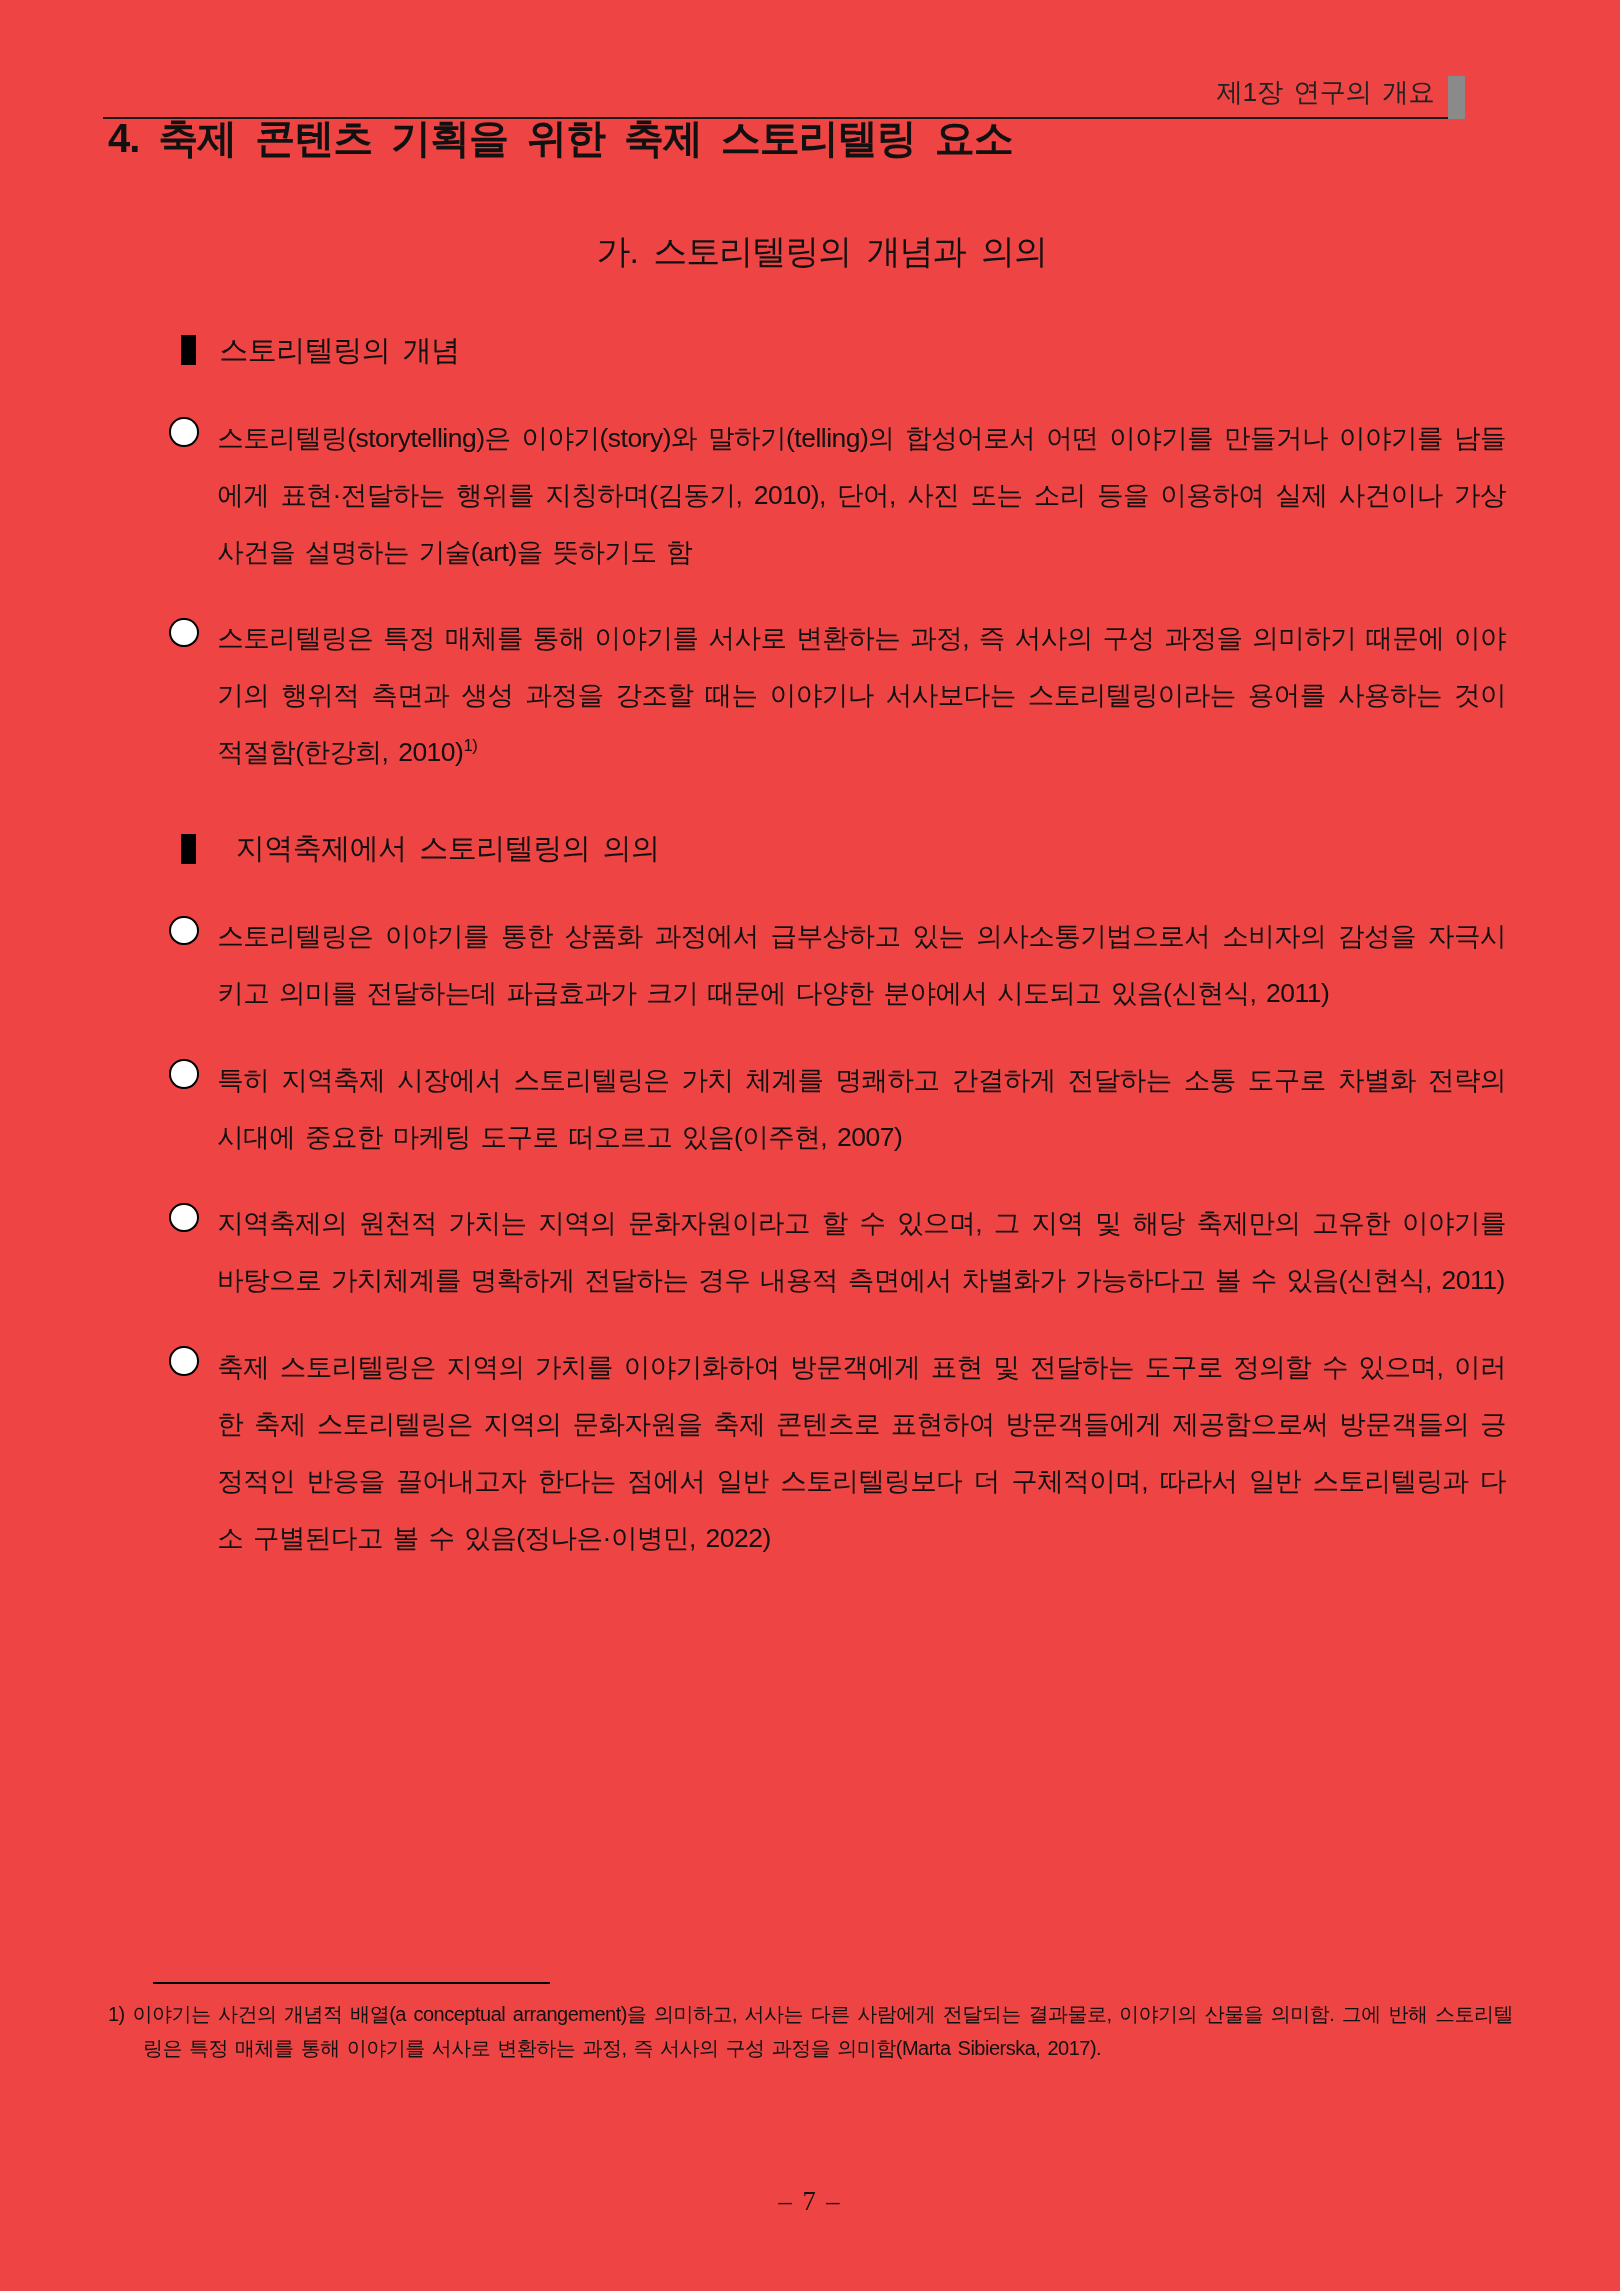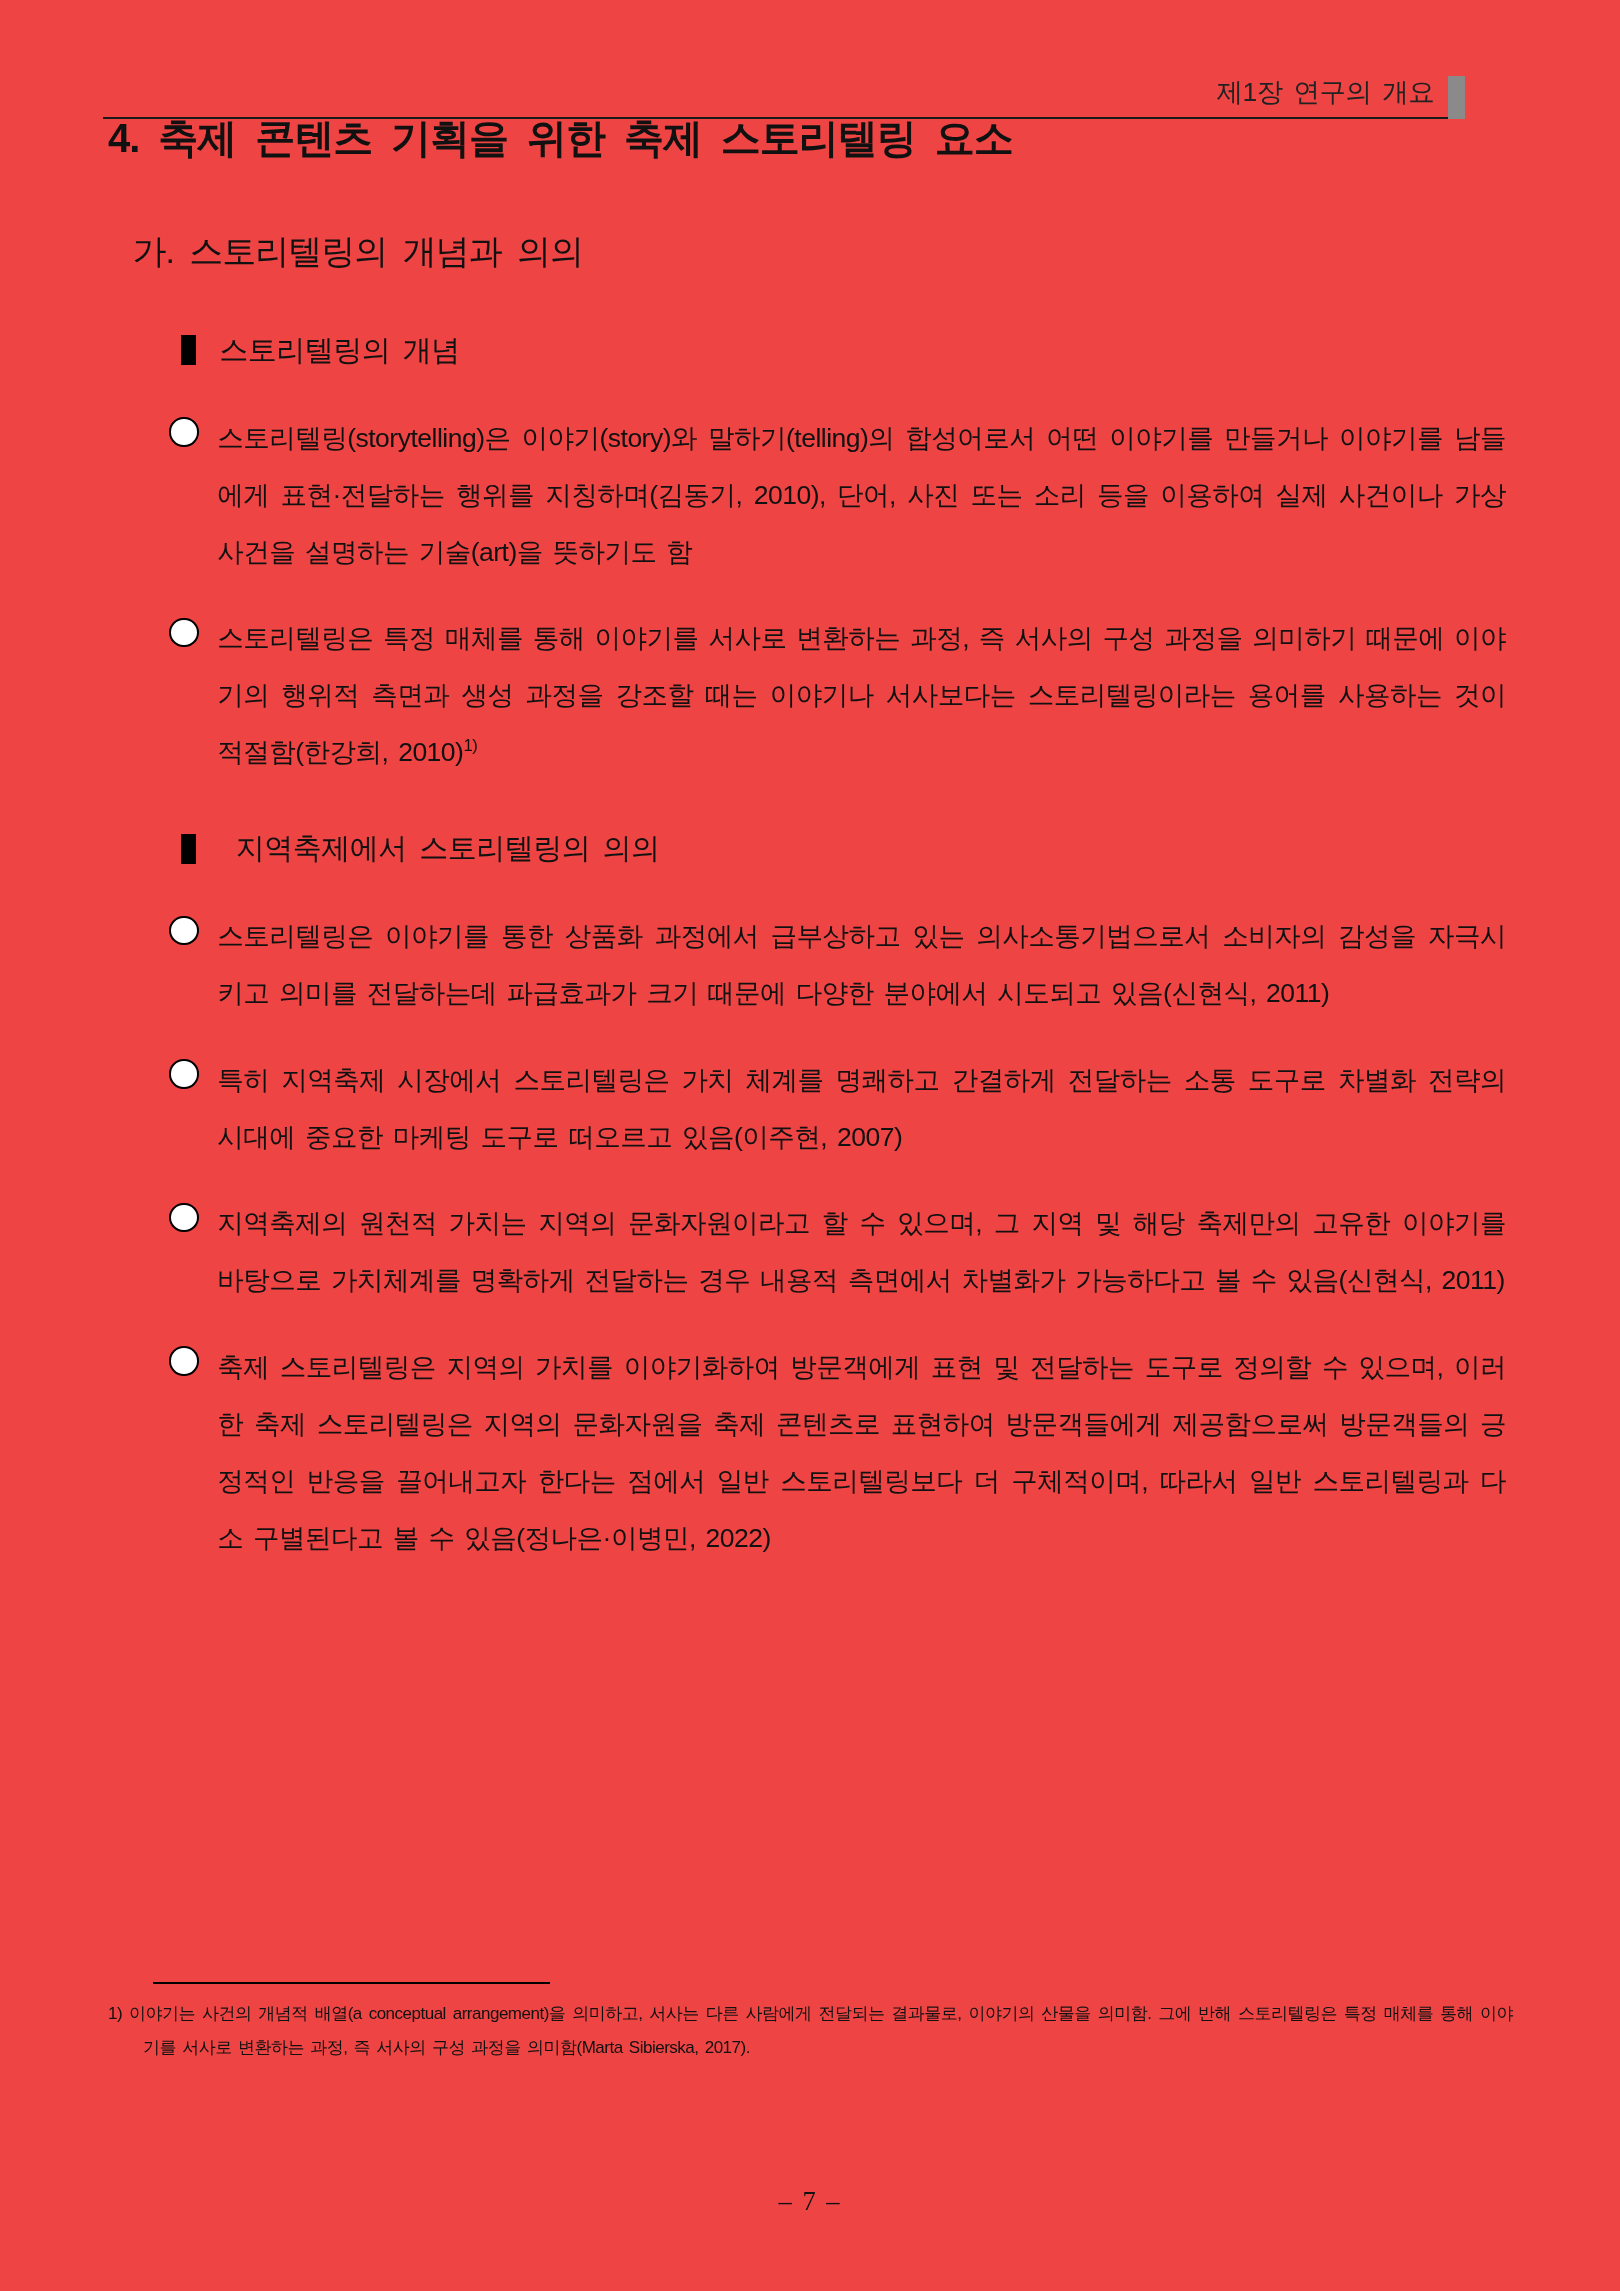--- a/index.html
+++ b/index.html
@@ -37,20 +37,21 @@
     font-size:40px; font-weight:bold;
     letter-spacing:-1px; word-spacing:8.8px;
     line-height:1.2;
   }
 
   .section-heading {
     margin:69px 0 0 24.5px;
     font-size:34px; font-weight:normal;
     letter-spacing:-1px; word-spacing:6.9px;
     line-height:1.2;
+    text-align:center;
   }
 
   .sub-heading {
     display:flex; align-items:center; gap:23.5px;
     margin:61px 0 37px 73px;
     font-size:29px; letter-spacing:-0.5px; word-spacing:4.9px;
     line-height:1.2;
   }
   .sub-heading.second { margin-top:45px;gap:40px; }
   .marker { flex:none; width:14.7px; height:30px; background:#000000; }
@@ -67,21 +68,21 @@
     letter-spacing:-0.5px; word-spacing:2.9px;
     text-align:justify;
   }
   .fn-ref { font-size:16.7px; vertical-align:super; line-height:0; }
 
   
   .footnote { position:absolute; left:108px; top:1982px; width:1405px; }
   .fn-rule { width:397px; height:2px; background:#000000; margin-left:45px; }
   .fn-text {
     margin-top:12.7px;
-    font-size:17px; line-height:34px;
+    font-size:20px; line-height:34px;
     letter-spacing:-0.5px; word-spacing:2px;
     text-align:justify;
     padding-left:35px; text-indent:-35px;
   }
 
   
   .footer {
     position:absolute; left:0; top:2186px; width:1620px;
     text-align:center;
     font-family:"Liberation Serif","DejaVu Serif",serif;

